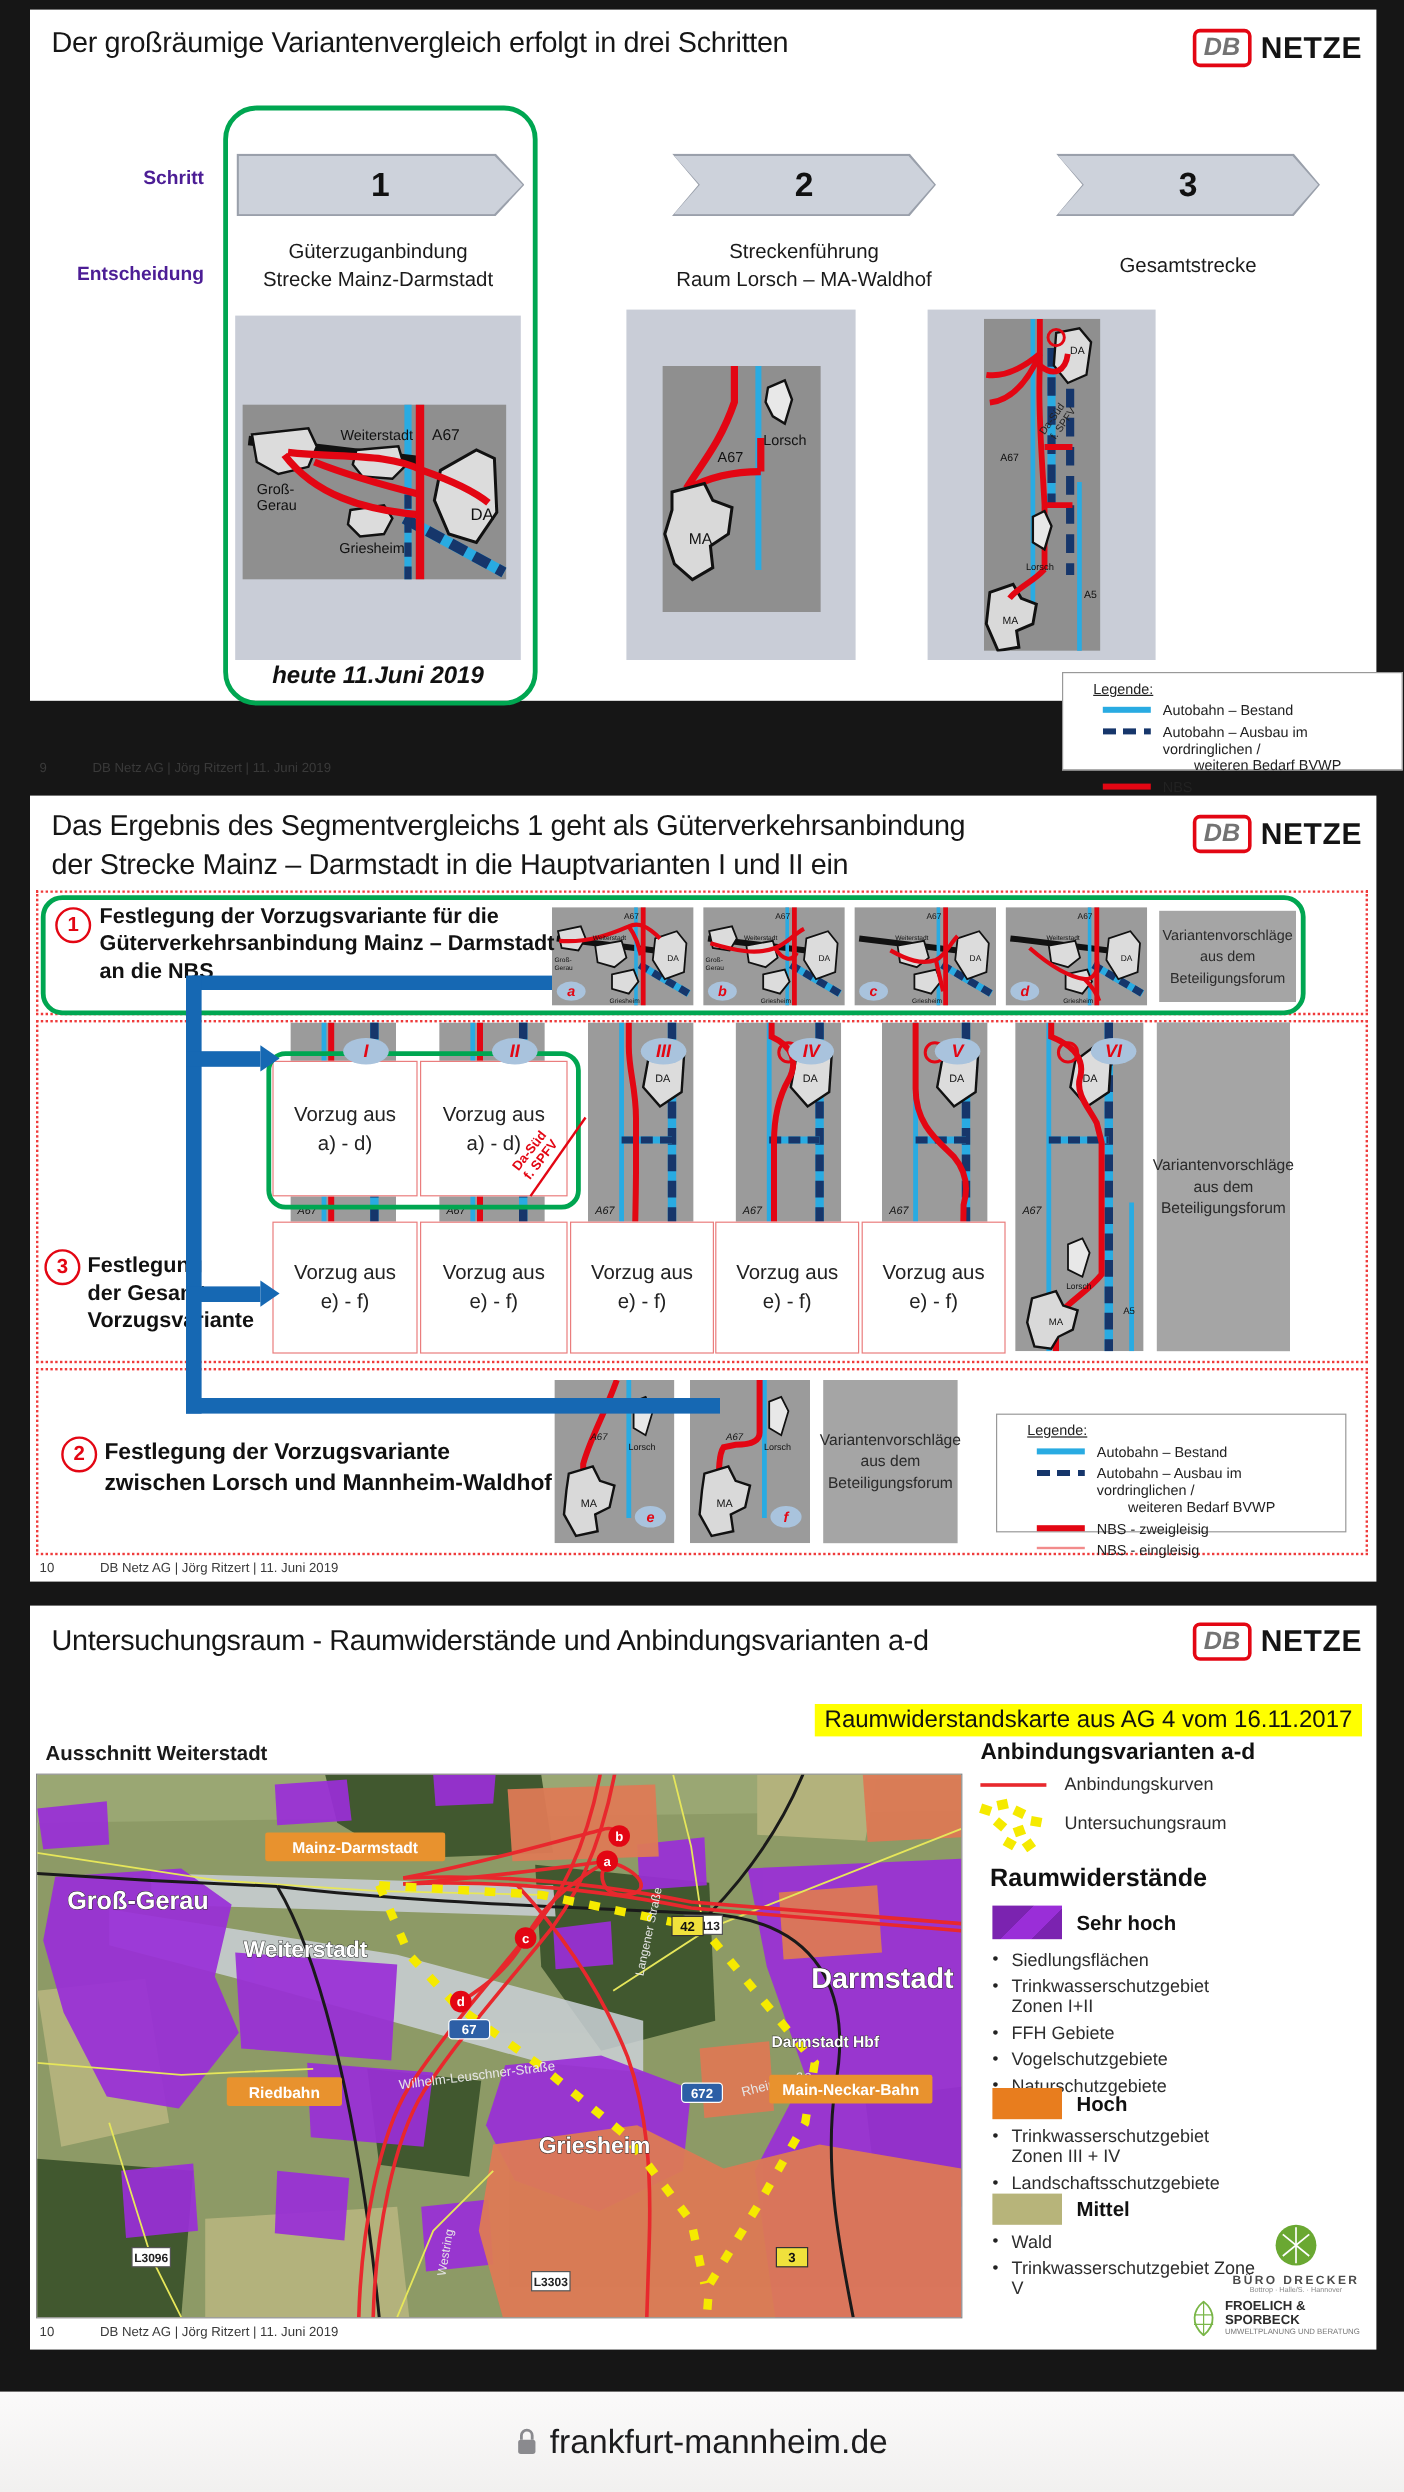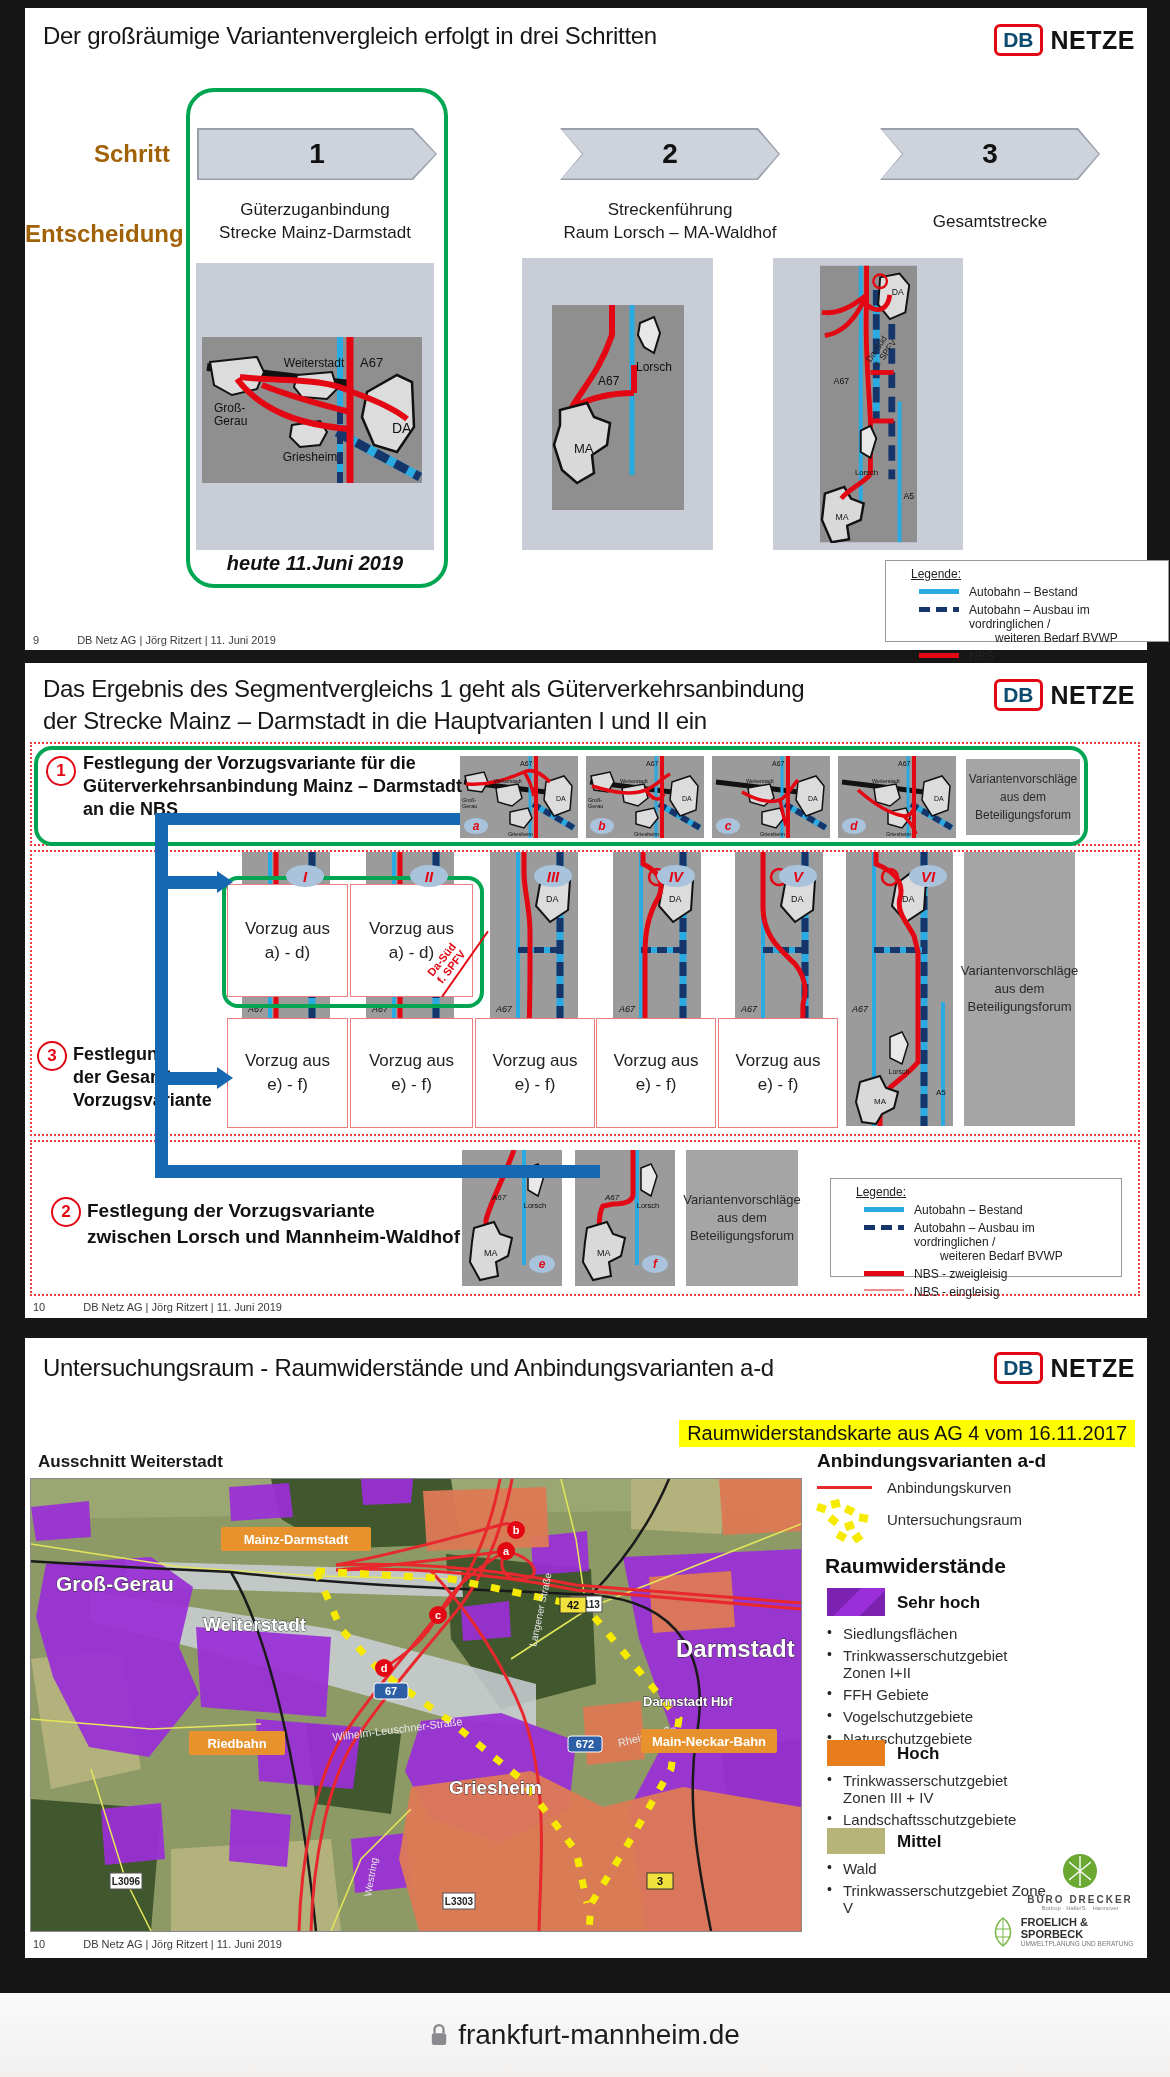--- a/index.html
+++ b/index.html
@@ -2,31 +2,31 @@
 <html><head>
 <meta charset="utf-8">
 <style>
   html,body{margin:0;padding:0;background:#161616;}
   #root{position:relative;width:1170px;height:2077px;background:#161616;overflow:hidden;
         font-family:"Liberation Sans","DejaVu Sans",sans-serif;color:#1a1a1a;}
   .ab{position:absolute;}
   .slide{position:absolute;left:25px;width:1122px;background:#fff;}
   .stitle{font-size:24px;letter-spacing:-0.3px;color:#161616;line-height:32px;font-weight:500;}
   .dblogo{display:flex;align-items:center;gap:8px;}
-  .dbbox{border:3px solid #e30613;border-radius:6px;color:#0c4a6e;font-weight:800;
-         font-size:21px;padding:1px 6px;}
+  .dbbox{border:3px solid #e30613;border-radius:6px;color:#737373;font-weight:800;
+         font-size:21px;padding:1px 6px;font-style:italic;}
   .dbnetze{font-weight:800;font-size:25px;color:#141414;letter-spacing:0.5px;}
   .chev{position:absolute;height:52px;}
   .chev .c1,.chev .c2{position:absolute;inset:0;}
   .chev .c2{inset:1.5px;}
   .chevnum{position:absolute;inset:0;display:flex;align-items:center;justify-content:center;
            font-size:28px;font-weight:700;color:#111;}
   .cp1{clip-path:polygon(0 0,90% 0,100% 50%,90% 100%,0 100%);}
   .cp2{clip-path:polygon(0 0,90% 0,100% 50%,90% 100%,0 100%,10% 50%);}
-  .rowlab{font-weight:700;font-size:24px;color:#a16207;}
+  .rowlab{font-weight:700;font-size:16px;color:#4c1d95;}
   .declab{font-size:17px;text-align:center;line-height:23px;color:#1a1a1a;}
   .greenbox{border:4px solid #00a651;pointer-events:none;}
   .panel{background:#c9cdd7;}
   .legendbox{background:#fff;border:1px solid #999;font-size:12px;color:#222;padding:6px 25px;}
   .legrow{display:flex;align-items:flex-start;margin-top:4px;}
   .legsw{width:40px;flex:0 0 40px;margin:4px 10px 0 8px;}
   .sw-lb{height:5px;background:#29abe2;}
   .sw-dash{height:5px;background:repeating-linear-gradient(90deg,#16366b 0 11px,#fff 11px 17px);}
   .sw-red{height:5px;background:#e30613;}
   .sw-red2{height:2px;background:#f28b8b;}
@@ -55,21 +55,21 @@
   .urlbar{position:absolute;left:0;top:1993px;width:1170px;height:84px;
           background:linear-gradient(#fbfafa,#f1f0ef);display:flex;align-items:center;justify-content:center;gap:10px;}
   .urltxt{font-size:28px;color:#1c1c1e;}
   svg text{font-family:"Liberation Sans","DejaVu Sans",sans-serif;}
 </style>
 </head>
 <body>
 
 <div id="root">
 
-  <div class="slide" id="s1" style="top:8px;height:642px;">
+  <div class="slide" id="s1" style="top:8px;height:576px;">
     <div class="ab stitle" style="left:18px;top:12px;">
       <div>Der großräumige Variantenvergleich erfolgt in drei Schritten</div>
     </div>
     <div class="ab dblogo" style="right:12px;top:16px;">
       <span class="dbbox">DB</span>
       <span class="dbnetze">NETZE</span>
     </div>
 
     <div class="ab rowlab" style="left:30px;top:132px;width:115px;text-align:right;">Schritt</div>
     <div class="ab rowlab" style="left:0px;top:212px;width:145px;text-align:right;">Entscheidung</div>

